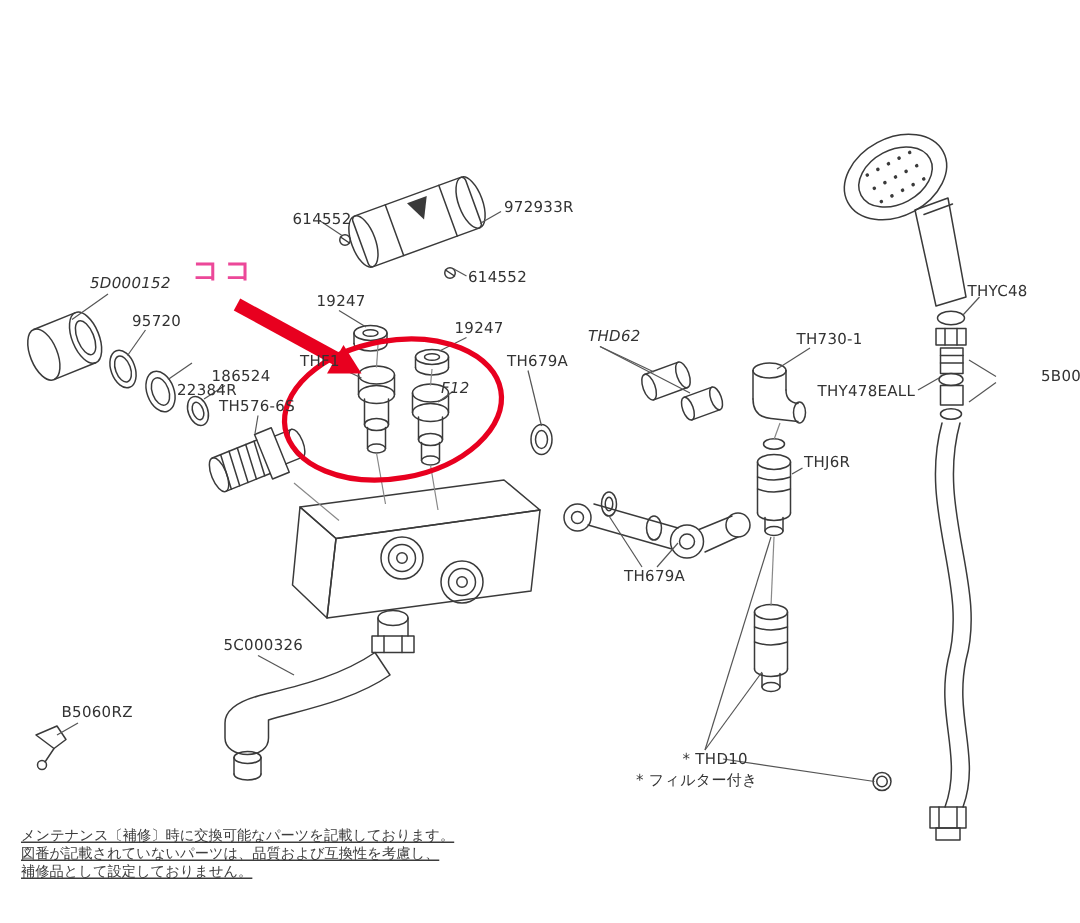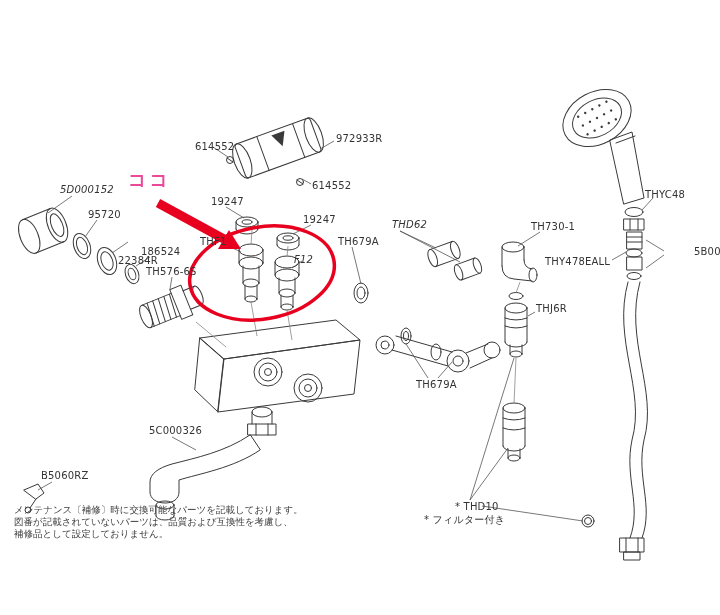--- a/index.html
+++ b/index.html
@@ -11,22 +11,22 @@
   .canvas svg { position:absolute; left:0; top:0; }
   .part-label {
     position:absolute; font-size:10px; color:#333333;
     white-space:nowrap; letter-spacing:0.2px;
   }
   .koko {
     position:absolute; left:128px; top:168px;
     font-size:18px; font-weight:bold; letter-spacing:3px;
   }
   .footer {
-    position:absolute; left:14px; top:504px;
-    font-size:9.5px; color:#3c3c3c; line-height:12px;
+    position:absolute; left:14px; top:552px;
+    font-size:9.5px; color:#3c3c3c; line-height:12px;text-decoration:underline;
   }
 </style>
 </head>
 <body>
 
 <div class="canvas">
 
   <svg width="720" height="615" viewBox="0 0 720 615">
     <g stroke="#3a3a3a" stroke-width="1" fill="none" stroke-linecap="round" stroke-linejoin="round">
 

